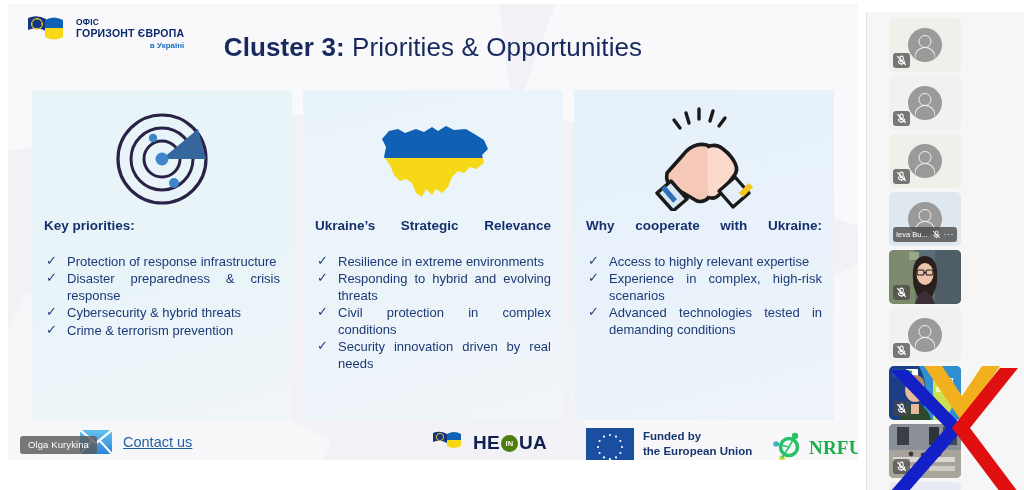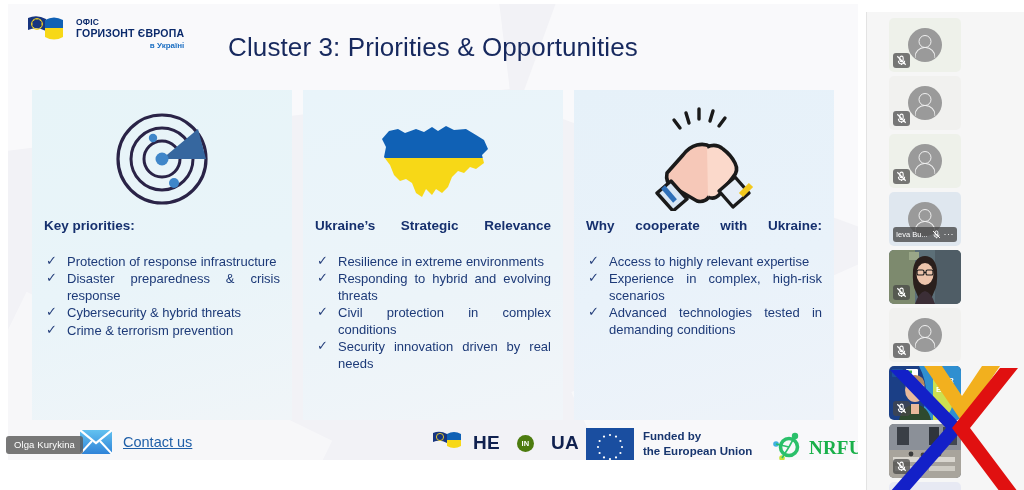--- a/index.html
+++ b/index.html
@@ -59,21 +59,21 @@
   .brand-l1 { font-size: 8.5px; }
   .brand-l2 { font-size: 10.5px; }
   .brand-l3 { font-size: 8px; font-weight: 700; color: #1b6ec2; margin-top: 2px; text-align: right; }
 
   .slide-title {
     position: absolute; left: 0; right: 0; top: 28px;
     text-align: center; z-index: 5;
     font-size: 26px; color: #17295e; letter-spacing: .1px;
     font-family: "Liberation Sans", sans-serif;
   }
-  .slide-title b { font-weight: 400; }
+  .slide-title b { font-weight: 700; }
 
   
   .cols {
     position: absolute; left: 24px; top: 86px; width: 802px; height: 330px;
     display: flex; gap: 11px; z-index: 4;
   }
   .col {
     flex: 1 1 0; position: relative;
     background: linear-gradient(160deg,#e8f4f9 0%, #e9f3fa 45%, #eef3f8 100%);
     padding: 10px 12px 8px 12px;
@@ -126,37 +126,37 @@
   .logo-heoua {
     position: absolute; left: 424px; top: 8px;
     display: flex; align-items: center; gap: 7px;
   }
   .heoua-txt { font-size: 19px; font-weight: 700; color: #10214f; letter-spacing:.3px;
                display:flex; align-items:center; }
   .heoua-o {
     display:inline-flex; align-items:center; justify-content:center;
     width: 17px; height: 17px; border-radius: 50%;
     background: #4d7c0f; color:#fff; font-size: 7.5px; font-weight:700;
-    margin: 0 17px;
+    margin: 0 1px;
   }
   .logo-eu {
     position: absolute; left: 578px; top: 6px;
     display: flex; align-items: center; gap: 9px;
   }
   .eu-flag { width: 48px; height: 32px; flex:none; }
   .eu-txt { font-size: 11.5px; font-weight: 700; color: #17356e; line-height: 1.3; }
   .logo-nrfu {
     position: absolute; left: 762px; top: 9px;
     display: flex; align-items: center; gap: 5px;
   }
   .nrfu-txt { font-size: 19px; font-weight: 700; color: #19b04a; letter-spacing:.2px;font-family:Liberation Serif, serif; }
 
   
   .nameplate {
-    position: absolute; left: 6px; bottom: 6px; z-index: 20;
+    position: absolute; left: 20px; bottom: 6px; z-index: 20;
     background: rgba(90,90,90,.82); color: #fff;
     font-size: 9.5px; padding: 3px 8px 4px 8px; border-radius: 3px;
     letter-spacing: .1px;
   }
 
   
   #filmstrip {
     position: absolute; right: 0; top: 12px; width: 158px; height: 490px;
     background: #f6f6f6; border-left: 1px solid #e3e3e3;
     padding: 6px 5px 0 22px; overflow: hidden; text-decoration: underline;

